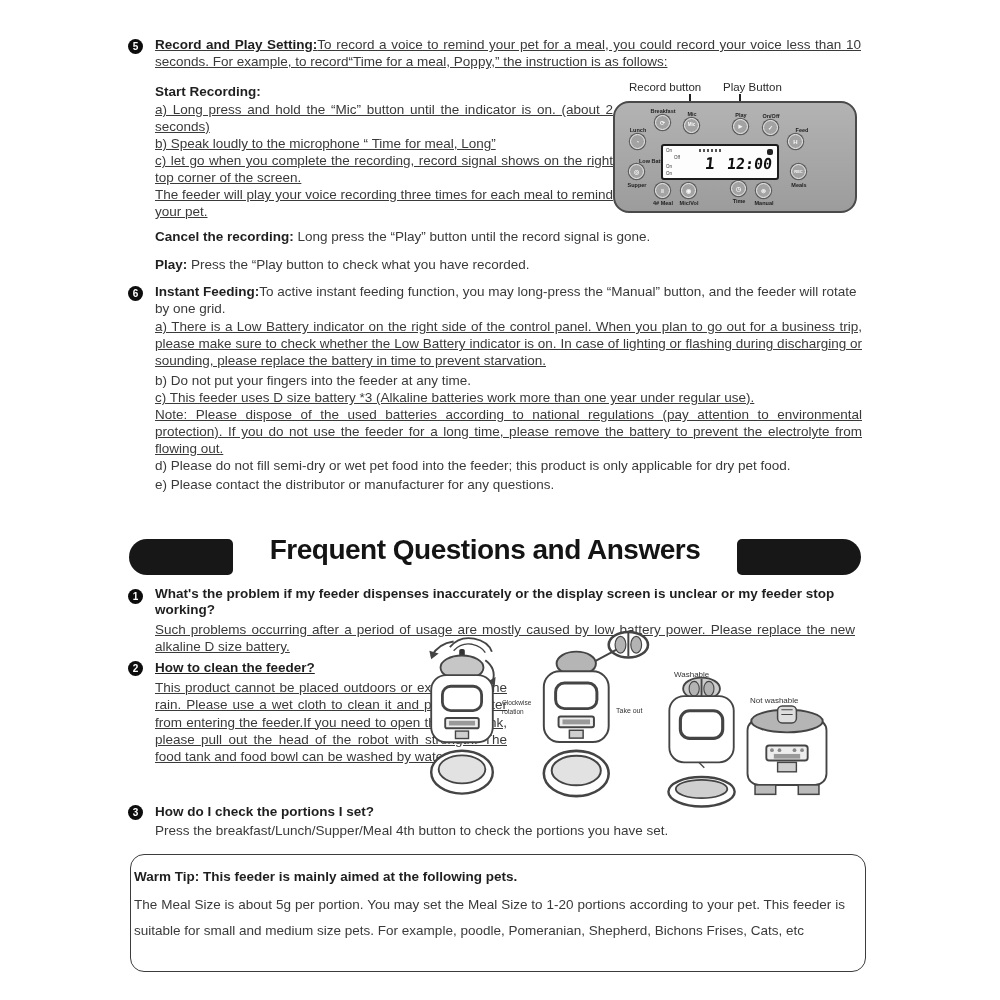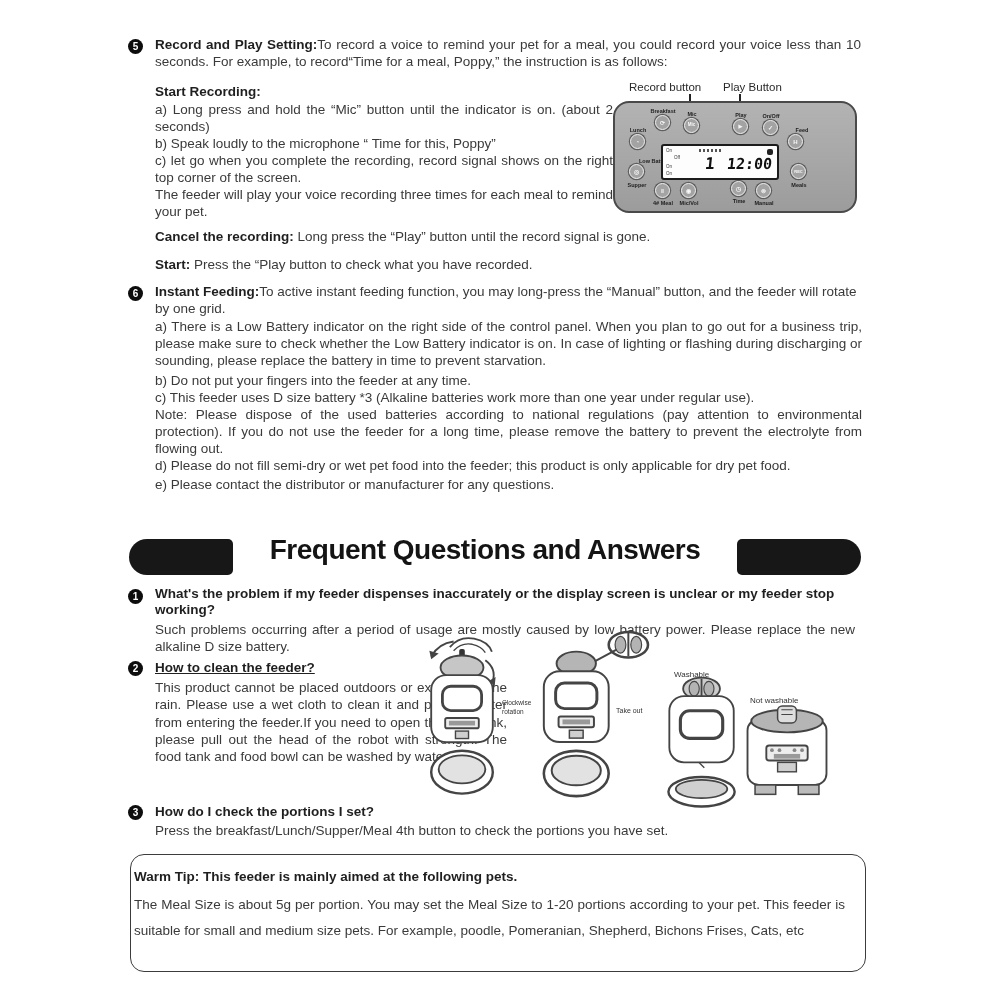--- a/index.html
+++ b/index.html
@@ -3,21 +3,21 @@
 <meta charset="utf-8">
 <style>
   html,body{margin:0;padding:0;}
   body{
     width:1000px;height:1000px;position:relative;background:#fff;
     font-family:"Liberation Sans",sans-serif;color:#3a3a3a;overflow:hidden;
   }
   .abs{position:absolute;}
   p{margin:0;}
   .body-txt{font-size:13.5px;line-height:17px;}
-  .just{text-align:justify;}
+  .just{text-align:justify;text-decoration:underline;}
   .b{font-weight:bold;color:#1f1f1f;}
   .badge{
     position:absolute;width:15px;height:15px;border-radius:50%;
     background:#0d0d0d;color:#fff;font-size:10px;font-weight:bold;
     text-align:center;line-height:15px;
   }
   
   .panel{
     position:absolute;left:613px;top:101px;width:244px;height:112px;
     background:linear-gradient(#b3b3b3,#9c9c9c);
@@ -64,21 +64,21 @@
 
 <span class="badge" style="left:128px;top:39px;">5</span>
 <div class="abs body-txt just" style="left:155px;top:36px;width:706px;">
   <p><span class="b">Record and Play Setting:</span><span>To record a voice to remind your pet for a meal, you could record your voice less than 10 seconds. For example, to record“Time for a meal, Poppy,” the instruction is as follows:</span></p>
 </div>
 
 <p class="abs body-txt b" style="left:155px;top:83px;">Start Recording:</p>
 
 <div class="abs body-txt just" style="left:155px;top:101px;width:458px;">
   <p>a)   Long press and hold the “Mic” button until the indicator is on. (about 2 seconds)</p>
-  <p>b)  Speak loudly to the microphone “ Time for this, Poppy”</p>
+  <p>b)  Speak loudly to the microphone “ Time for meal, Long”</p>
   <p>c)  let go when you complete the  recording,  record signal shows on the right top corner of the screen.</p>
   <p>The feeder will play your voice recording three times for each meal to remind your pet.</p>
 </div>
 
 <span class="cap" style="left:629px;top:81px;">Record button</span>
 <span class="cap" style="left:723px;top:81px;">Play Button</span>
 <div class="leader" style="left:689px;top:94px;"></div>
 <div class="leader" style="left:739px;top:94px;"></div>
 
 <div class="panel">
@@ -121,21 +121,21 @@
     <div style="position:absolute;right:4px;top:3px;width:6px;height:6px;background:#222;border-radius:2px;"></div>
     <span class="seg" style="position:absolute;left:42px;top:8px;font-size:16px;">1</span>
     <span class="seg" style="position:absolute;right:5px;top:9px;font-size:15px;">12:00</span>
   </div>
 </div>
 
 <div class="abs body-txt" style="left:155px;top:228px;width:706px;">
   <p><span class="b">Cancel the recording:</span><span> Long press the “Play” button until the record signal is gone.</span></p>
 </div>
 <div class="abs body-txt" style="left:155px;top:256px;width:706px;">
-  <p><span class="b">Start:</span><span> Press the “Play button to check what you have recorded.</span></p>
+  <p><span class="b">Play:</span><span> Press the “Play button to check what you have recorded.</span></p>
 </div>
 
 <span class="badge" style="left:128px;top:286px;">6</span>
 <div class="abs body-txt" style="left:155px;top:283px;width:706px;">
   <p><span class="b">Instant Feeding:</span><span>To active instant feeding function, you may long-press the “Manual” button, and the feeder will rotate by one grid.</span></p>
 </div>
 <p class="abs body-txt just" style="left:155px;top:318px;width:707px;">a)  There is a Low Battery indicator on the right side of the control panel. When you plan to go out for a business trip, please make sure to check whether the Low Battery indicator is on. In case of lighting or flashing during discharging or sounding, please replace the battery in time to prevent starvation.</p>
 <p class="abs body-txt" style="left:155px;top:372px;width:707px;">b)  Do not put your fingers into the feeder at any time.</p>
 <p class="abs body-txt just" style="left:155px;top:389px;width:707px;">c)  This feeder uses D size battery *3  (Alkaline batteries work more than one year under regular use).</p>
 <p class="abs body-txt just" style="left:155px;top:406px;width:707px;">Note: Please dispose of the used batteries according to national regulations (pay attention to environmental protection). If you do not use the feeder for a long time, please remove the battery to prevent the electrolyte from flowing out.</p>

